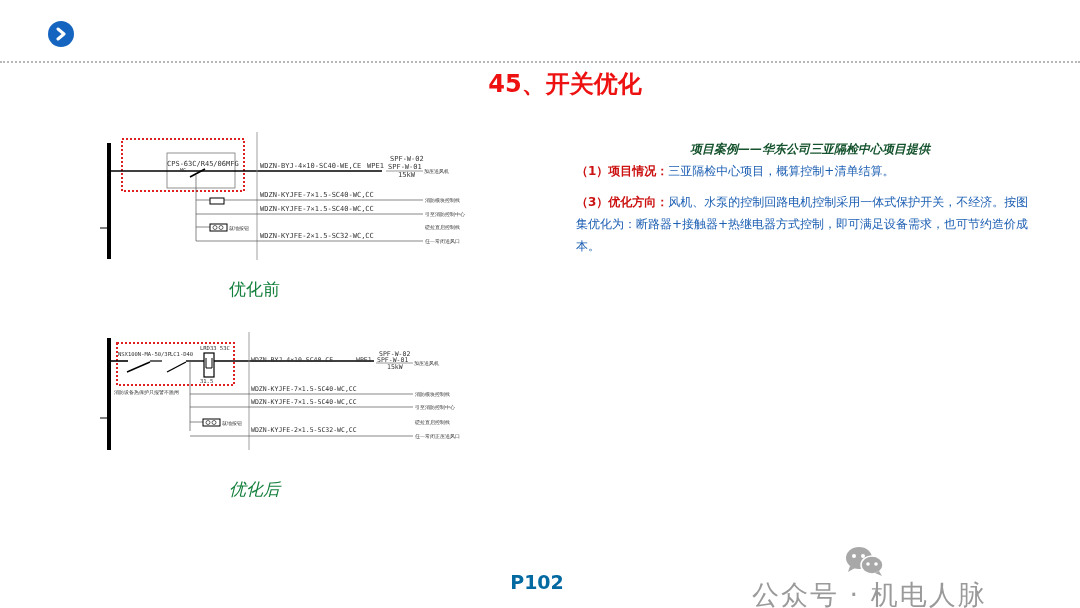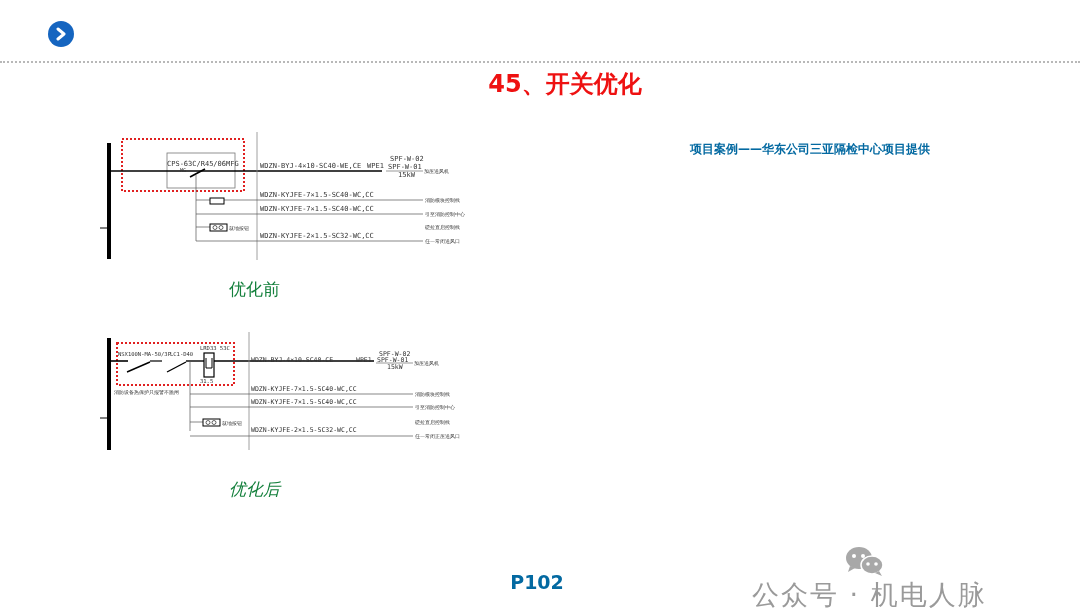--- a/index.html
+++ b/index.html
@@ -12,21 +12,21 @@
   .dotted-rule { position:absolute; left:0; right:0; top:61px; height:0; border-top:2px dotted #b8b8b8; }
 
   .section-title { position:absolute; left:0; width:1130px; top:68px; text-align:center; font-size:24px; font-weight:bold; color:#ee1111; }
 
   .diagram { position:absolute; left:0; top:0; }
   .caption { position:absolute; font-size:17px; color:#15803d; }
 
   .cad { font-family:"DejaVu Sans Mono", "Liberation Mono", monospace; }
 
   .panel { position:absolute; left:576px; top:138px; width:456px; font-size:12px; line-height:22px; color:#1d5fb3; }
-  .panel-title { text-align:center; font-weight:bold; color:#0369a1; font-size:12px; margin-left:12px; }
+  .panel-title { text-align:center; font-weight:bold; color:#14532d; font-size:12px; margin-left:12px;font-style:italic; }
   .para { margin-bottom:9px; text-indent:0; }
   .para .lbl { color:#cc1111; font-weight:bold; }
 
   .watermark { position:absolute; left:752px; top:545px; display:flex; align-items:center; color:#9a9a9a; font-size:27px; letter-spacing:2px;flex-direction:column; }
   .wm-icon { width:42px; height:32px; position:relative; margin-right:8px; }
 
   .page-num { position:absolute; left:0; width:1074px; top:571px; text-align:center; font-size:19px; font-weight:bold; color:#0369a1; }
 </style>
 </head>
 <body>
@@ -137,20 +137,26 @@
     <text x="415" y="409" font-size="5">引至消防控制中心</text>
     <text x="415" y="424" font-size="5">硬拉直启控制线</text>
     <text x="415" y="438" font-size="5">任一常闭正压送风口</text>
     <text x="222" y="425" font-size="5">就地按钮</text>
   </g>
 </svg>
 <div class="caption" style="left:229px;top:478px;font-style:italic;">优化后</div>
 
 <div class="panel">
   <div class="panel-title">项目案例——华东公司三亚隔检中心项目提供</div>
+  <div class="para">
+    <span class="lbl">（1）项目情况：</span><span>三亚隔检中心项目，概算控制+清单结算。</span>
+  </div>
+  <div class="para">
+    <span class="lbl">（3）优化方向：</span><span>风机、水泵的控制回路电机控制采用一体式保护开关，不经济。按图集优化为：断路器+接触器+热继电器方式控制，即可满足设备需求，也可节约造价成本。</span>
+  </div>
 </div>
 
 <div class="watermark">
   <div class="wm-icon">
     <svg width="42" height="32" viewBox="0 0 42 32">
       <ellipse cx="15" cy="13" rx="13" ry="11" fill="#a8a8a8"></ellipse>
       <path d="M6 21 L4 27 L11 23 Z" fill="#a8a8a8"></path>
       <circle cx="10" cy="11" r="2" fill="#fff"></circle>
       <circle cx="19" cy="11" r="2" fill="#fff"></circle>
       <ellipse cx="28" cy="20" rx="11" ry="9" fill="#a8a8a8" stroke="#fff" stroke-width="1.5"></ellipse>

